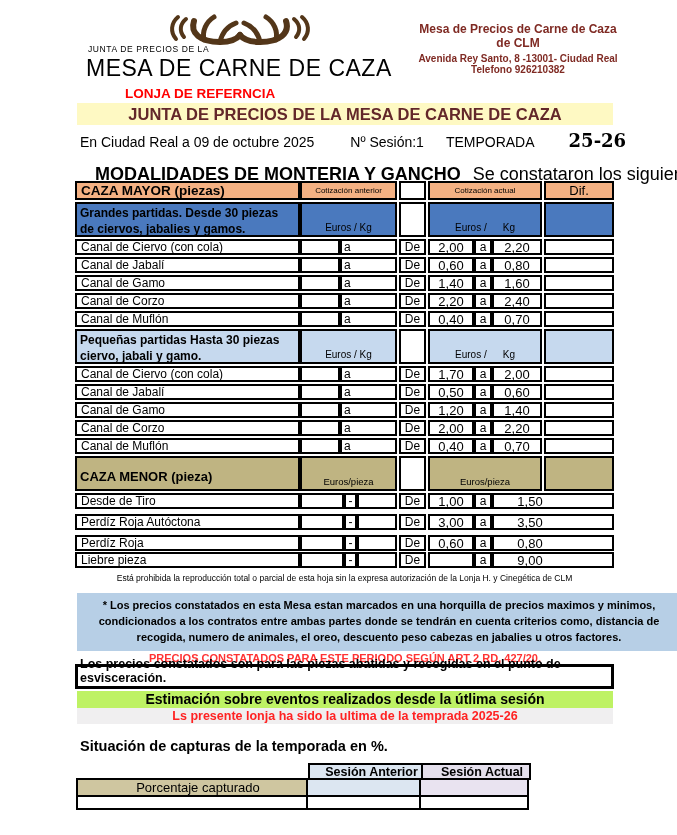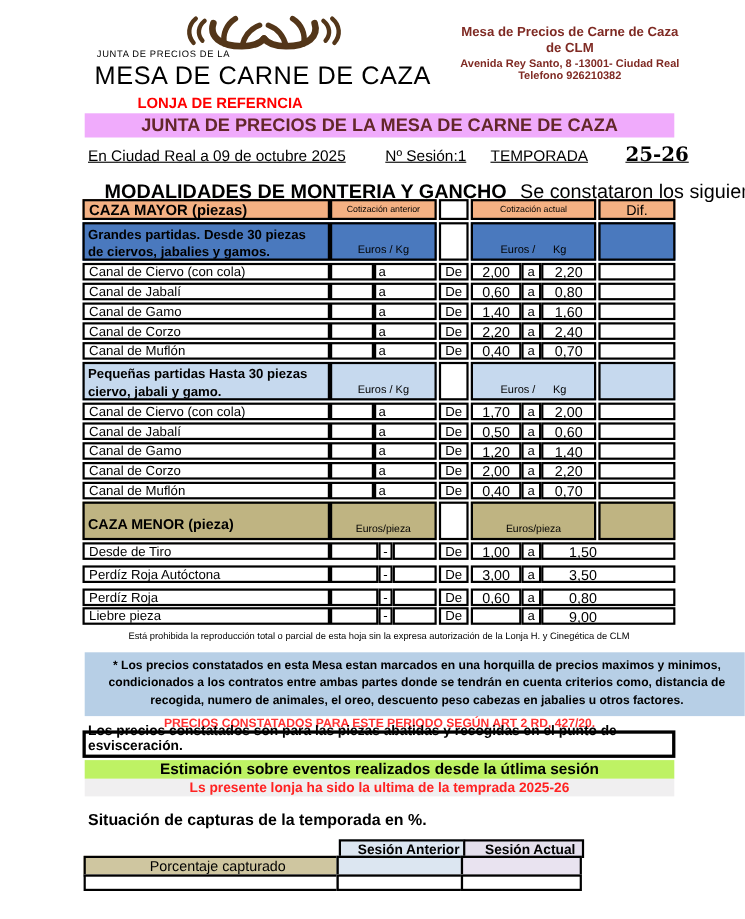--- a/index.html
+++ b/index.html
@@ -13,22 +13,22 @@
   #logo .small { position:absolute; left:2px; top:36px; font-size:8.5px; letter-spacing:.6px; }
   #logo .big { position:absolute; left:0; top:47px; font-size:23px; letter-spacing:.5px; white-space:nowrap; }
   #org { position:absolute; left:372px; top:22px; width:292px; text-align:center;
          color:#7f2a23; font-weight:bold; }
   #org .l1 { font-size:12px; }
   #org .l2 { font-size:12px; }
   #org .l3 { font-size:10px; margin-top:3px; }
   #org .l4 { font-size:10px; }
   #lonja { position:absolute; left:125px; top:86px; color:#ff0000; font-weight:bold; font-size:13.5px; }
   #banner { position:absolute; left:77px; top:103px; width:536px; height:22px; line-height:22px;
-            background:#f0abfc; color:#63272a; font-weight:bold; font-size:16.5px; text-align:center; }
-  #dateline { position:absolute; left:80px; top:130px; font-size:14px; display:flex; align-items:baseline; white-space:nowrap;text-decoration:underline; }
+            background:#fef9c3; color:#63272a; font-weight:bold; font-size:16.5px; text-align:center; }
+  #dateline { position:absolute; left:80px; top:130px; font-size:14px; display:flex; align-items:baseline; white-space:nowrap; }
   #dateline .place { margin-right:36px; }
   #dateline .sesion { margin-right:22px; }
   #dateline .temp { margin-right:34px; }
   #dateline .yrs { font-family:"DejaVu Serif", serif; font-weight:bold; font-size:18px; }
   #modalidades { position:absolute; left:95px; top:164px; font-size:18px; white-space:nowrap; }
   #modalidades .b { font-weight:bold; margin-right:12px; }
 
   
   #table { position:absolute; left:75px; top:181px; width:539px; }
   .prow, .band { display:flex; margin-bottom:2px; }

